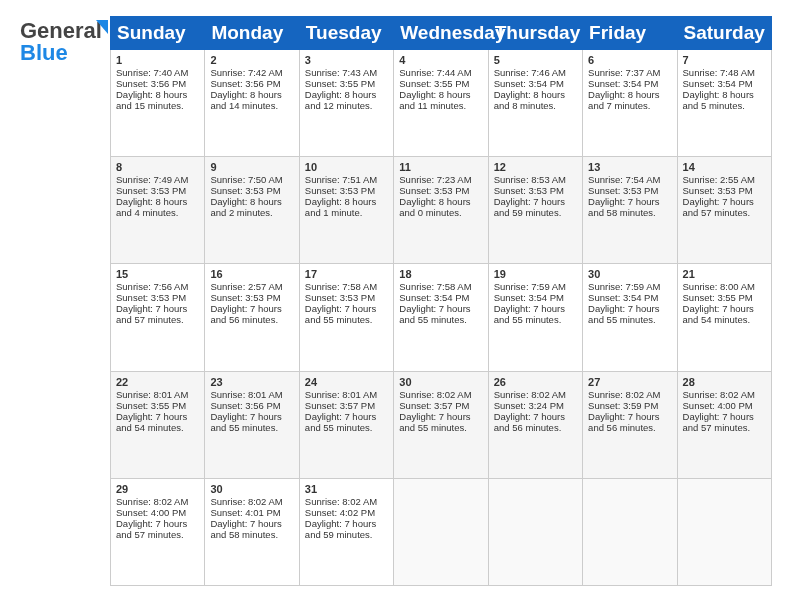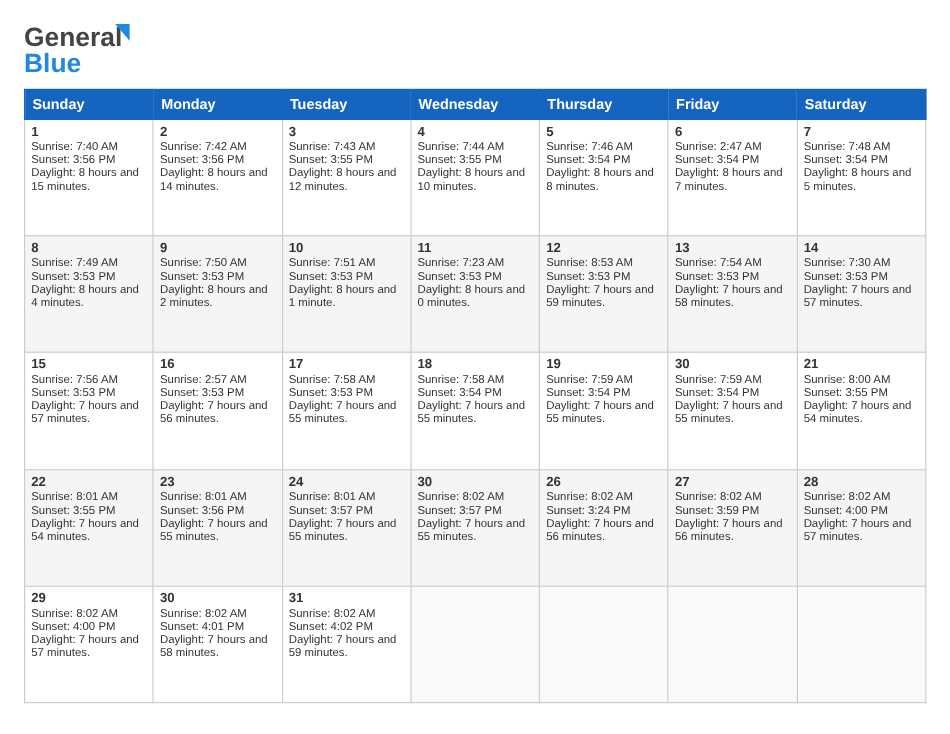--- a/index.html
+++ b/index.html
@@ -8,21 +8,21 @@
       background: #fff;
       width: 792px;
       height: 612px;
       overflow: hidden;
     }
     .page {
       width: 792px;
       height: 612px;
       padding: 16px 20px 26px 20px;
       display: flex;
-      flex-direction: column;
+      flex-direction: row;
     }
     .header {
       display: flex;
       justify-content: space-between;
       align-items: flex-start;
       margin-bottom: 10px;
     }
     .title-block {
       text-align: right;
     }
@@ -41,21 +41,21 @@
       border: 1px solid #ccc;
       border-collapse: collapse;
       width: 100%;
       table-layout: fixed;
     }
     .calendar th {
       background: #1565C0;
       color: #fff;
       text-align: left;
       padding: 5px 6px;
-      font-size: 12px;
+      font-size: 19px;
       font-weight: bold;
       border: 1px solid #1565C0;
     }
     .calendar td {
       border: 1px solid #ccc;
       vertical-align: top;
       padding: 4px 5px;
       font-size: 9.5px;
       color: #333;
       background: #fff;
@@ -107,33 +107,33 @@
           <th>Thursday</th>
           <th>Friday</th>
           <th>Saturday</th>
         </tr>
     </thead>
     <tbody id="cal-body">
     <tr>
           <td><span class="day-num">1</span><span>Sunrise: 7:40 AM</span><br><span>Sunset: 3:56 PM</span><br><span>Daylight: 8 hours and 15 minutes.</span></td>
           <td><span class="day-num">2</span><span>Sunrise: 7:42 AM</span><br><span>Sunset: 3:56 PM</span><br><span>Daylight: 8 hours and 14 minutes.</span></td>
           <td><span class="day-num">3</span><span>Sunrise: 7:43 AM</span><br><span>Sunset: 3:55 PM</span><br><span>Daylight: 8 hours and 12 minutes.</span></td>
-          <td><span class="day-num">4</span><span>Sunrise: 7:44 AM</span><br><span>Sunset: 3:55 PM</span><br><span>Daylight: 8 hours and 10 minutes.</span></td>
+          <td><span class="day-num">4</span><span>Sunrise: 7:44 AM</span><br><span>Sunset: 3:55 PM</span><br><span>Daylight: 8 hours and 11 minutes.</span></td>
           <td><span class="day-num">5</span><span>Sunrise: 7:46 AM</span><br><span>Sunset: 3:54 PM</span><br><span>Daylight: 8 hours and 8 minutes.</span></td>
-          <td><span class="day-num">6</span><span>Sunrise: 2:47 AM</span><br><span>Sunset: 3:54 PM</span><br><span>Daylight: 8 hours and 7 minutes.</span></td>
+          <td><span class="day-num">6</span><span>Sunrise: 7:37 AM</span><br><span>Sunset: 3:54 PM</span><br><span>Daylight: 8 hours and 7 minutes.</span></td>
           <td><span class="day-num">7</span><span>Sunrise: 7:48 AM</span><br><span>Sunset: 3:54 PM</span><br><span>Daylight: 8 hours and 5 minutes.</span></td>
         </tr>
         <tr>
           <td><span class="day-num">8</span><span>Sunrise: 7:49 AM</span><br><span>Sunset: 3:53 PM</span><br><span>Daylight: 8 hours and 4 minutes.</span></td>
           <td><span class="day-num">9</span><span>Sunrise: 7:50 AM</span><br><span>Sunset: 3:53 PM</span><br><span>Daylight: 8 hours and 2 minutes.</span></td>
           <td><span class="day-num">10</span><span>Sunrise: 7:51 AM</span><br><span>Sunset: 3:53 PM</span><br><span>Daylight: 8 hours and 1 minute.</span></td>
           <td><span class="day-num">11</span><span>Sunrise: 7:23 AM</span><br><span>Sunset: 3:53 PM</span><br><span>Daylight: 8 hours and 0 minutes.</span></td>
           <td><span class="day-num">12</span><span>Sunrise: 8:53 AM</span><br><span>Sunset: 3:53 PM</span><br><span>Daylight: 7 hours and 59 minutes.</span></td>
           <td><span class="day-num">13</span><span>Sunrise: 7:54 AM</span><br><span>Sunset: 3:53 PM</span><br><span>Daylight: 7 hours and 58 minutes.</span></td>
-          <td><span class="day-num">14</span><span>Sunrise: 7:30 AM</span><br><span>Sunset: 3:53 PM</span><br><span>Daylight: 7 hours and 57 minutes.</span></td>
+          <td><span class="day-num">14</span><span>Sunrise: 2:55 AM</span><br><span>Sunset: 3:53 PM</span><br><span>Daylight: 7 hours and 57 minutes.</span></td>
         </tr>
         <tr>
           <td><span class="day-num">15</span><span>Sunrise: 7:56 AM</span><br><span>Sunset: 3:53 PM</span><br><span>Daylight: 7 hours and 57 minutes.</span></td>
           <td><span class="day-num">16</span><span>Sunrise: 2:57 AM</span><br><span>Sunset: 3:53 PM</span><br><span>Daylight: 7 hours and 56 minutes.</span></td>
           <td><span class="day-num">17</span><span>Sunrise: 7:58 AM</span><br><span>Sunset: 3:53 PM</span><br><span>Daylight: 7 hours and 55 minutes.</span></td>
           <td><span class="day-num">18</span><span>Sunrise: 7:58 AM</span><br><span>Sunset: 3:54 PM</span><br><span>Daylight: 7 hours and 55 minutes.</span></td>
           <td><span class="day-num">19</span><span>Sunrise: 7:59 AM</span><br><span>Sunset: 3:54 PM</span><br><span>Daylight: 7 hours and 55 minutes.</span></td>
           <td><span class="day-num">30</span><span>Sunrise: 7:59 AM</span><br><span>Sunset: 3:54 PM</span><br><span>Daylight: 7 hours and 55 minutes.</span></td>
           <td><span class="day-num">21</span><span>Sunrise: 8:00 AM</span><br><span>Sunset: 3:55 PM</span><br><span>Daylight: 7 hours and 54 minutes.</span></td>
         </tr>

